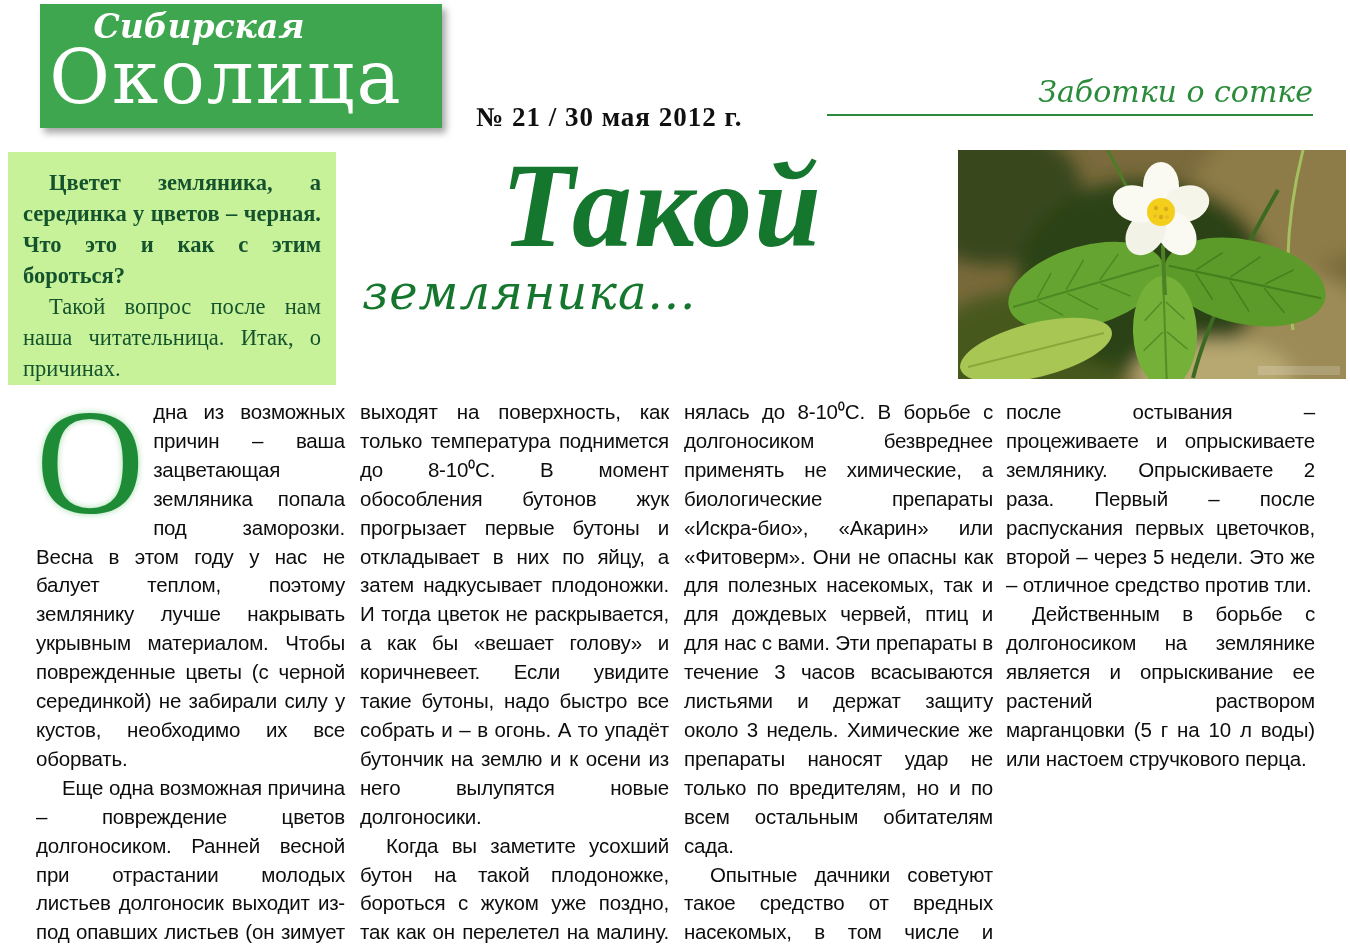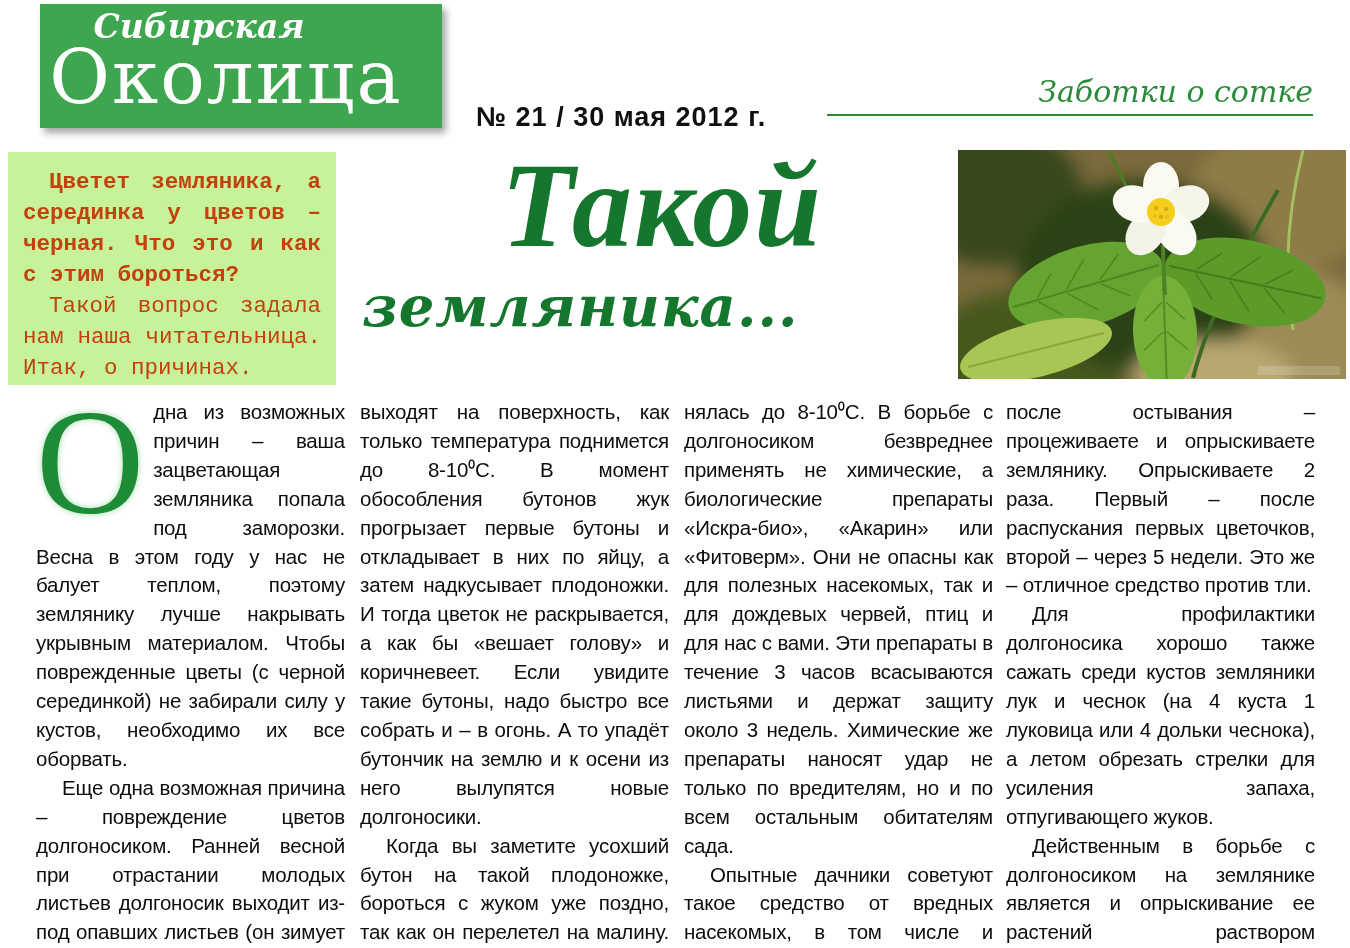--- a/index.html
+++ b/index.html
@@ -10,41 +10,41 @@
   .masthead{position:absolute;left:40px;top:4px;width:402px;height:124px;background:#3ea64e;
             box-shadow:4px 5px 7px rgba(0,0,0,.35);}
   .masthead-top{position:absolute;left:0;top:6px;width:100%;box-sizing:border-box;padding-right:84px;
             text-align:center;font-family:"DejaVu Serif",serif;font-style:italic;font-weight:bold;
             font-size:33px;color:#fff;line-height:1;}
   .masthead-name{position:absolute;left:0;top:36px;width:100%;box-sizing:border-box;padding-right:30px;
             text-align:center;font-family:"DejaVu Serif",serif;
             font-size:74px;color:#fff;line-height:1;letter-spacing:2px;}
 
   
-  .issue{position:absolute;left:476px;top:102px;font-family:Liberation Sans, sans-serif;
+  .issue{position:absolute;left:476px;top:102px;font-family:Liberation Serif, serif;
          font-weight:700;font-size:27px;letter-spacing:1px;color:#101010;}
 
   
   .rubric-wrap{position:absolute;left:827px;top:76px;width:486px;text-align:right;
                border-bottom:2px solid #2a8c3a;padding-bottom:6px;}
   .rubric{font-family:"DejaVu Serif",serif;font-style:italic;font-size:30px;color:#2a8c3a;line-height:1.05;}
 
   
   .intro-box{position:absolute;left:8px;top:152px;width:328px;height:233px;background:#c7f29a;
              box-sizing:border-box;padding:15px 15px 0 15px;}
-  .intro-box p{margin:0;font-family:Liberation Mono, monospace;font-size:22.5px;line-height:31px;
-               text-align:justify;text-indent:26px;color:#c2410c;}
+  .intro-box p{margin:0;font-family:Liberation Serif, serif;font-size:22.5px;line-height:31px;
+               text-align:justify;text-indent:26px;color:#14532d;}
   .intro-box .q{font-weight:700;}
 
   
   .headline{position:absolute;left:362px;top:146px;width:600px;height:246px;color:#15772e;}
   .hl1{font-family:"Liberation Serif",serif;font-style:italic;font-weight:700;font-size:120px;
        line-height:1;text-align:center;letter-spacing:2px;}
-  .hl2{font-family:"DejaVu Serif",serif;font-style:italic;font-size:56px;line-height:1;
-       margin-top:12px;letter-spacing:1px;white-space:nowrap;font-weight:bold;}
+  .hl2{font-family:"DejaVu Serif",serif;font-style:italic;font-size:48px;line-height:1;
+       margin-top:2px;letter-spacing:1px;white-space:nowrap;}
 
   
   .photo{position:absolute;left:958px;top:150px;width:388px;height:229px;margin:0;}
   .photo svg{display:block;width:100%;height:100%;}
 
   
   .col{position:absolute;top:398px;width:309px;height:550px;font-size:20.5px;line-height:28.9px;
        text-align:justify;letter-spacing:-0.2px;color:#0d0d0d;}
   .col1{left:36px}.col2{left:360px}.col3{left:684px}.col4{left:1006px}
   .bp{margin:0;}
@@ -64,21 +64,21 @@
   </div>
 
   <div class="issue">№ 21 / 30 мая 2012 г.</div>
 
   <div class="rubric-wrap">
     <span class="rubric">Заботки о сотке</span>
   </div>
 
   <div class="intro-box">
     <p class="q">Цветет земляника, а серединка у цветов – черная. Что это и как с этим бороться?</p>
-    <p class="n">Такой вопрос задала нам наша читательница. Итак, о причинах.</p>
+    <p class="n">Такой вопрос после нам наша читательница. Итак, о причинах.</p>
   </div>
 
   <div class="headline">
     <div class="hl1">Такой</div>
     <div class="hl2">земляника...</div>
   </div>
 
   <figure class="photo" role="img" aria-label="Цветущая земляника: белый цветок с жёлтой серединкой среди зелёных листьев">
     <svg viewBox="0 0 388 229" preserveAspectRatio="none">
       <defs>
@@ -154,18 +154,17 @@
     <p class="bp ind">Когда вы заметите усохший бутон на такой плодоножке, бороться с жуком уже поздно, так как он перелетел на малину. Опрыскивать посадки против вредителя надо в тот момент, когда бутоны еще не выдвинулись, а температура под-</p>
   </div>
 
   <div class="col col3">
     <p class="bp">нялась до 8-10⁰С. В борьбе с долгоносиком безвреднее применять не химические, а биологические препараты «Искра-био», «Акарин» или «Фитоверм». Они не опасны как для полезных насекомых, так и для дождевых червей, птиц и для нас с вами. Эти препараты в течение 3 часов всасываются листьями и держат защиту около 3 недель. Химические же препараты наносят удар не только по вредителям, но и по всем остальным обитателям сада.</p>
     <p class="bp ind">Опытные дачники советуют такое средство от вредных насекомых, в том числе и долгоносика. Запариваете луковую шелуху + траву чистотела в соотношении 2:1. На 3 литра кипятка – одну большую «жменю»,</p>
   </div>
 
   <div class="col col4">
     <p class="bp">после остывания – процеживаете и опрыскиваете землянику. Опрыскиваете 2 раза. Первый – после распускания первых цветочков, второй – через 5 недели. Это же – отличное средство против тли.</p>
-    <p class="bp ind">Для профилактики долгоносика хорошо также сажать среди кустов земляники лук и чеснок (на 4 куста 1 луковица или 4 дольки чеснока), а летом обрезать стрелки для усиления запаха, отпугивающего жуков.</p>
     <p class="bp ind">Действенным в борьбе с долгоносиком на землянике является и опрыскивание ее растений раствором марганцовки (5 г на 10 л воды) или настоем стручкового перца.</p>
 
   </div>
 
 </div>
 
 </body></html>

